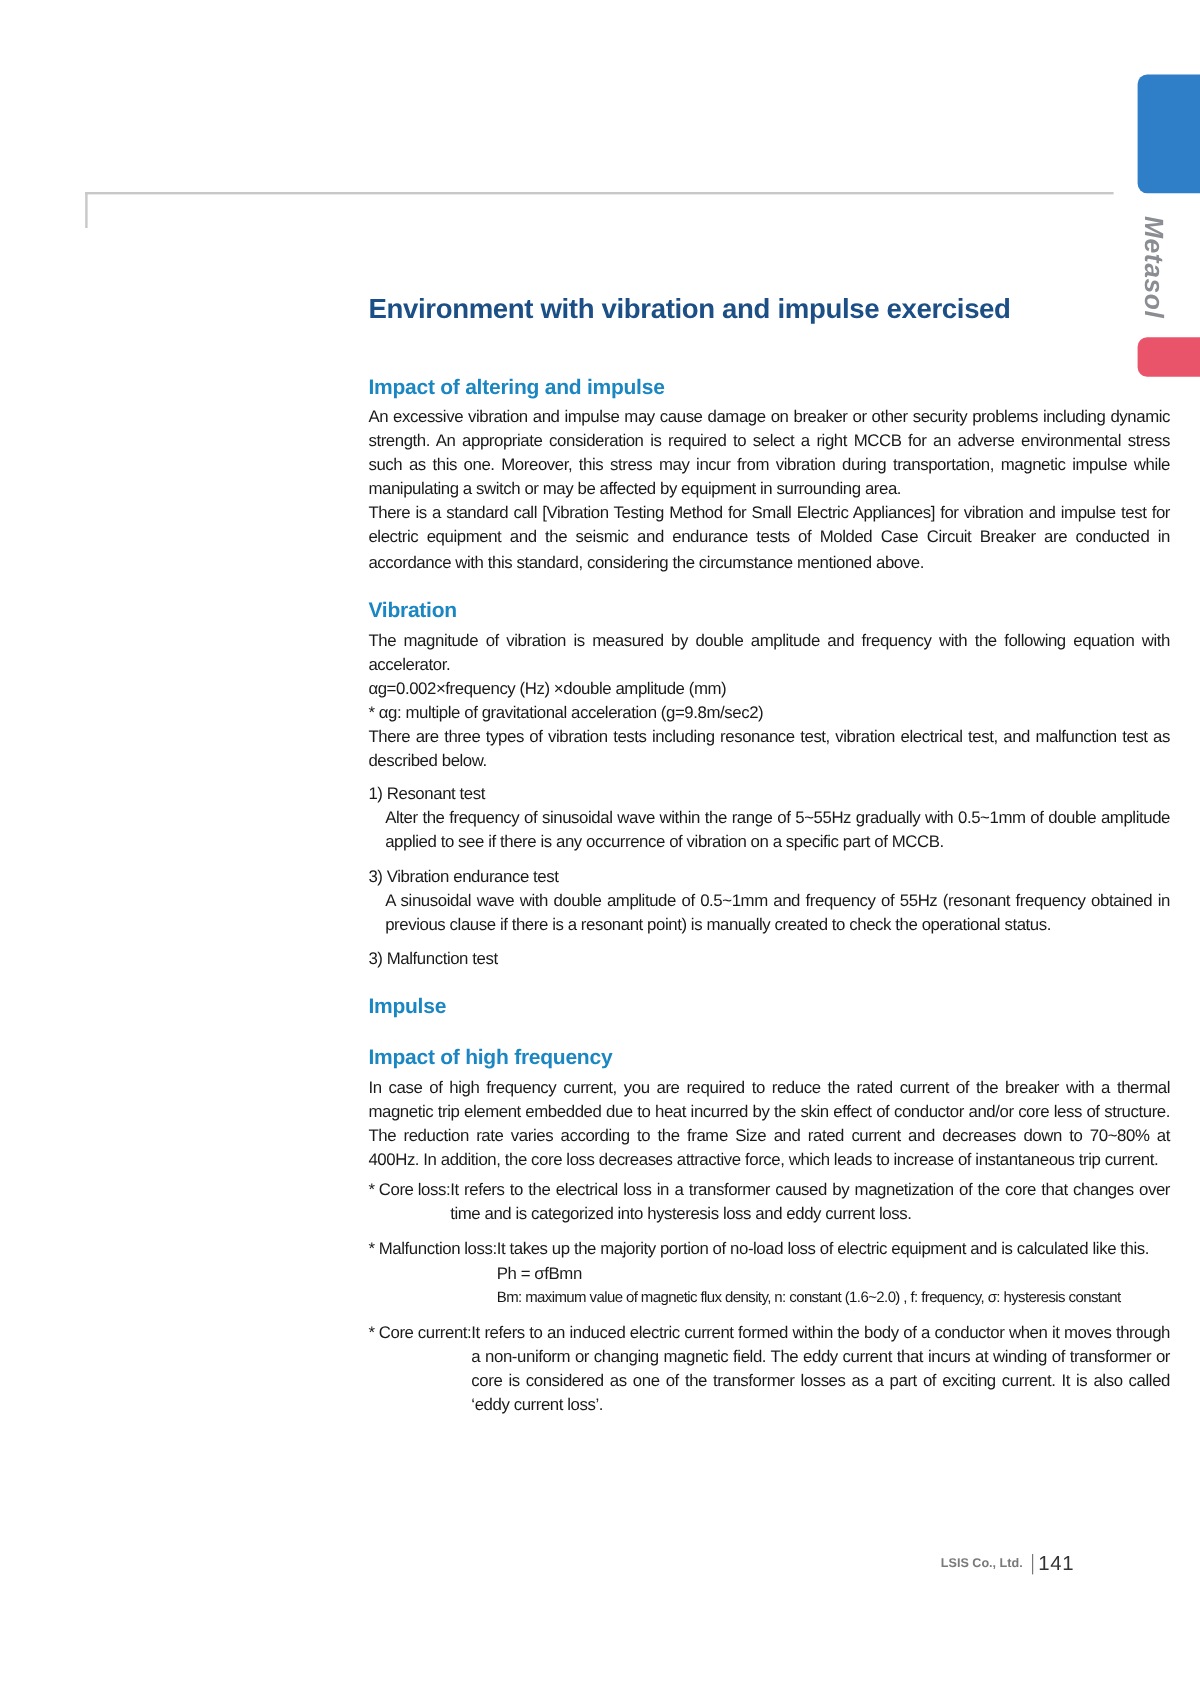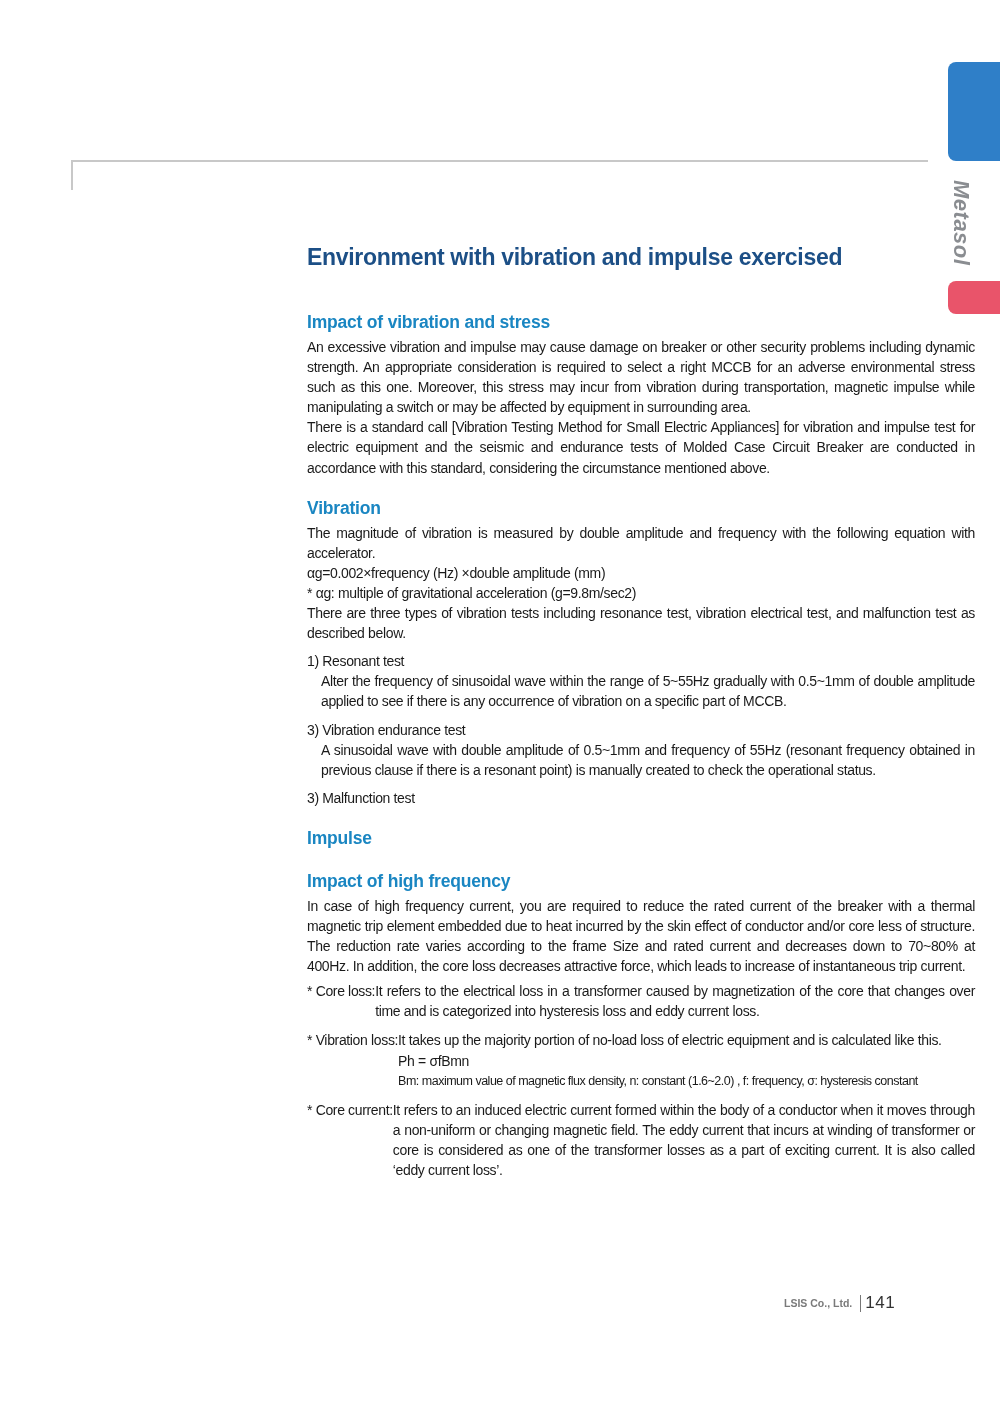--- a/index.html
+++ b/index.html
@@ -70,21 +70,21 @@
 <div class="frame-line-h"></div>
 <div class="frame-line-v"></div>
 <div class="tab-blue"></div>
 <div class="side-label">Metasol</div>
 <div class="tab-red"></div>
 
 <div class="content">
   <h1 class="page-title">Environment with vibration and impulse exercised</h1>
 
   <div class="section">
-    <h2 class="section-heading">Impact of vibration and stress</h2>
+    <h2 class="section-heading">Impact of altering and impulse</h2>
     <p>An excessive vibration and impulse may cause damage on breaker or other security problems including dynamic strength. An appropriate consideration is required to select a right MCCB for an adverse environmental stress such as this one. Moreover, this stress may incur from vibration during transportation, magnetic impulse while manipulating a switch or may be affected by equipment in surrounding area.</p>
     <p>There is a standard call [Vibration Testing Method for Small Electric Appliances] for vibration and impulse test for electric equipment and the seismic and endurance tests of Molded Case Circuit Breaker are conducted in accordance with this standard, considering the circumstance mentioned above.</p>
   </div>
 
   <div class="section">
     <h2 class="section-heading">Vibration</h2>
     <p>The magnitude of vibration is measured by double amplitude and frequency with the following equation with accelerator.</p>
     <div class="line">αg=0.002×frequency (Hz) ×double amplitude (mm)</div>
     <div class="line">* αg: multiple of gravitational acceleration (g=9.8m/sec2)</div>
     <p>There are three types of vibration tests including resonance test, vibration electrical test, and malfunction test as described below.</p>
@@ -109,21 +109,21 @@
   <div class="section">
     <h2 class="section-heading">Impact of high frequency</h2>
     <p>In case of high frequency current, you are required to reduce the rated current of the breaker with a thermal magnetic trip element embedded due to heat incurred by the skin effect of conductor and/or core less of structure. The reduction rate varies according to the frame Size and rated current and decreases down to 70~80% at 400Hz. In addition, the core loss decreases attractive force, which leads to increase of instantaneous trip current.</p>
 
     <div>
       <div class="note note-core">
         <span class="note-term">* Core loss: </span>
         <span class="note-body">It refers to the electrical loss in a transformer caused by magnetization of the core that changes over time and is categorized into hysteresis loss and eddy current loss.</span>
       </div>
       <div class="note">
-        <span class="note-term">* Vibration loss: </span>
+        <span class="note-term">* Malfunction loss: </span>
         <div class="note-body">
           <div style="white-space:nowrap;">It takes up the majority portion of no-load loss of electric equipment and is calculated like this.</div>
           <div>Ph = σfBmn</div>
           <div class="formula-small">Bm: maximum value of magnetic flux density, n: constant (1.6~2.0) , f: frequency, σ: hysteresis constant</div>
         </div>
       </div>
       <div class="note">
         <span class="note-term">* Core current: </span>
         <span class="note-body">It refers to an induced electric current formed within the body of a conductor when it moves through a non-uniform or changing magnetic field. The eddy current that incurs at winding of transformer or core is considered as one of the transformer losses as a part of exciting current. It is also called ‘eddy current loss’.</span>
       </div>

